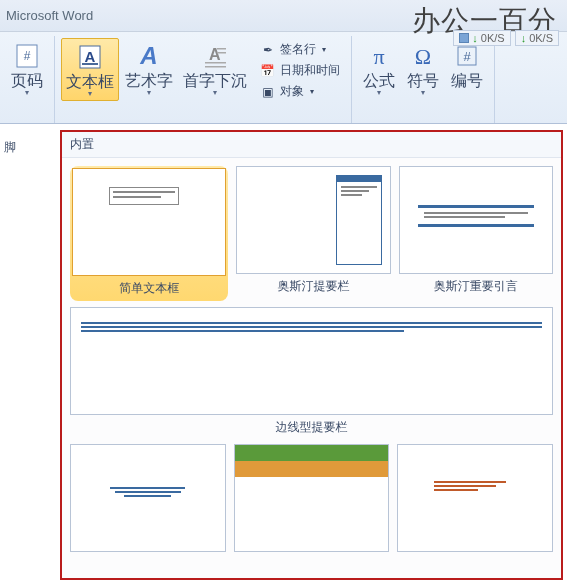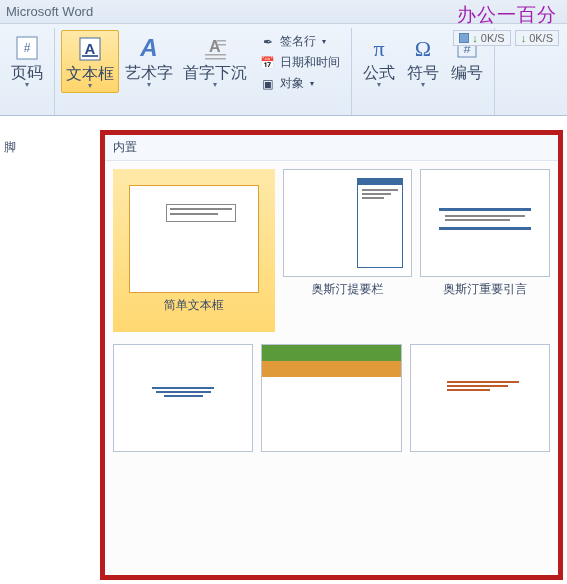--- a/index.html
+++ b/index.html
@@ -1,46 +1,46 @@
 <!DOCTYPE html>
 <html><head>
 <meta charset="utf-8">
 <style>
 * { margin: 0; padding: 0; box-sizing: border-box; }
 body { font-family: "Microsoft YaHei", "Segoe UI", sans-serif; font-size: 12px; background: #fff; width: 567px; height: 584px; overflow: hidden; position: relative; }
 
-.titlebar { height: 24px; background: linear-gradient(#e8eef7, #dfe8f4); display: flex; align-items: center; padding: 0 6px; border-bottom: 1px solid #c8d2e0; }
+.titlebar { height: 32px; background: linear-gradient(#e8eef7, #dfe8f4); display: flex; align-items: center; padding: 0 6px; border-bottom: 1px solid #c8d2e0; }
 .titlebar-text { color: #5a6a7a; font-size: 13px; }
-.watermark { position: absolute; top: 2px; right: 10px; font-family: "KaiTi", serif; font-size: 19px; color: #a21caf; letter-spacing: 1px; text-align: right; }
+.watermark { position: absolute; top: 2px; right: 10px; font-family: "KaiTi", serif; font-size: 28px; color: #404040; letter-spacing: 1px; text-align: right; }
 .netbar { position: absolute; top: 30px; right: 8px; display: flex; gap: 4px; align-items: center; font-size: 11px; color: #666; }
 .net-box { background: #eef3fa; border: 1px solid #c0cde0; padding: 1px 5px; display: flex; align-items: center; gap: 3px; }
 .sq { width: 10px; height: 10px; background: #7aa4d6; border: 1px solid #5a84b6; }
 .dn { color: #2a9a2a; }
 
 .ribbon { height: 92px; background: linear-gradient(#eef4fb, #e3ecf7); border-bottom: 1px solid #b0c0d8; display: flex; padding: 4px 0 0 0; }
 .rgroup { display: flex; flex-direction: column; justify-content: space-between; border-right: 1px solid #c4d2e6; padding: 2px 6px 2px 6px; }
 .brow { display: flex; flex-direction: row; align-items: flex-start; gap: 2px; }
 .rbtn { display: flex; flex-direction: column; align-items: center; justify-content: flex-start; padding: 2px 4px; min-width: 42px; cursor: pointer; }
 .rbtn.sel { background: linear-gradient(#ffe9a8, #ffd56b); border: 1px solid #e0b030; border-radius: 2px; }
 .ricon { width: 32px; height: 32px; display: flex; align-items: center; justify-content: center; margin-bottom: 2px; }
 .rlabel { font-size: 16px; color: #3a4a66; text-align: center; line-height: 13px; }
 .arr::after { content: "▾"; font-size: 8px; color: #5a6a88; display: block; margin-top: 1px; }
 
 .smallbtn { display: flex; align-items: center; gap: 4px; padding: 1px 3px; cursor: pointer; font-size: 12px; color: #3a4a66; }
 .smico { width: 16px; height: 16px; display: flex; align-items: center; justify-content: center; font-size: 12px; }
 
 .sidelabel { position: absolute; left: 0; top: 135px; font-size: 12px; color: #3a4a66; padding: 4px; }
 
-.gallery-panel { position: absolute; left: 60px; top: 130px; right: 4px; bottom: 4px; background: #fcfcfd; border: 5px solid #b91c1c; display: flex; flex-direction: column; margin-left: 40px; }
+.gallery-panel { position: absolute; left: 60px; top: 130px; right: 4px; bottom: 4px; background: #fcfcfd; border: 2px solid #b91c1c; display: flex; flex-direction: column; }
 .gallery-header { padding: 4px 8px; font-size: 12px; color: #3a4a66; border-bottom: 1px solid #e0e6ef; background: #f5f8fc; }
 .gallery-grid { flex: 1; padding: 8px; overflow: hidden; }
 .grow { display: flex; gap: 8px; margin-bottom: 6px; }
 .gitem { flex: 1; display: flex; flex-direction: column; align-items: center; cursor: pointer; }
 .gitem.sel .gthumb { border: 1px solid #e0a030; }
-.gitem.sel { background: linear-gradient(#ffe9a8, #ffd870); border-radius: 0; padding: 16px; }
+.gitem.sel { background: linear-gradient(#ffe9a8, #ffd870); border-radius: 8px; padding: 2px; }
 .gthumb { width: 100%; height: 108px; background: #fff; border: 1px solid #b8c4d6; position: relative; overflow: hidden; }
 .glabel { font-size: 12px; color: #3a4a66; margin: 4px 0 2px 0; text-align: center; }
 
 .th-box { position: absolute; border: 1px solid #888; }
 </style>
 </head>
 <body>
 
 <div class="titlebar">
   <span class="titlebar-text">Microsoft Word</span>
@@ -191,20 +191,30 @@
           <div style="position:absolute;left:18px;right:18px;top:38px;height:22px;border-top:3px solid #3a6aa0;border-bottom:3px solid #3a6aa0;padding:3px 0">
             <div style="height:2px;background:#888;margin:1px 6px"></div>
               <div style="height:2px;background:#888;margin:2px 6px;width:70%"></div>
           </div>
         </div>
         <div class="glabel">奥斯汀重要引言</div>
       </div>
     </div>
 
     <div class="grow">
+      <div class="gitem">
+        <div class="gthumb">
+          <div style="position:absolute;left:10px;right:10px;top:14px">
+            <div style="height:2px;background:#3a6aa0;margin-bottom:2px"></div>
+            <div style="height:2px;background:#3a6aa0;margin-bottom:2px"></div>
+            <div style="height:2px;background:#3a6aa0;width:70%"></div>
+          </div>
+        </div>
+        <div class="glabel">边线型提要栏</div>
+      </div>
     </div>
 
     <div class="grow">
       <div class="gitem">
         <div class="gthumb">
           <div style="position:absolute;left:30px;right:30px;top:42px;text-align:center">
             <div style="height:2px;background:#3a6aa0;margin:0 auto 2px;width:80%"></div>
             <div style="height:2px;background:#3a6aa0;margin:0 auto 2px;width:70%"></div>
             <div style="height:2px;background:#3a6aa0;margin:0 auto;width:50%"></div>
           </div>

